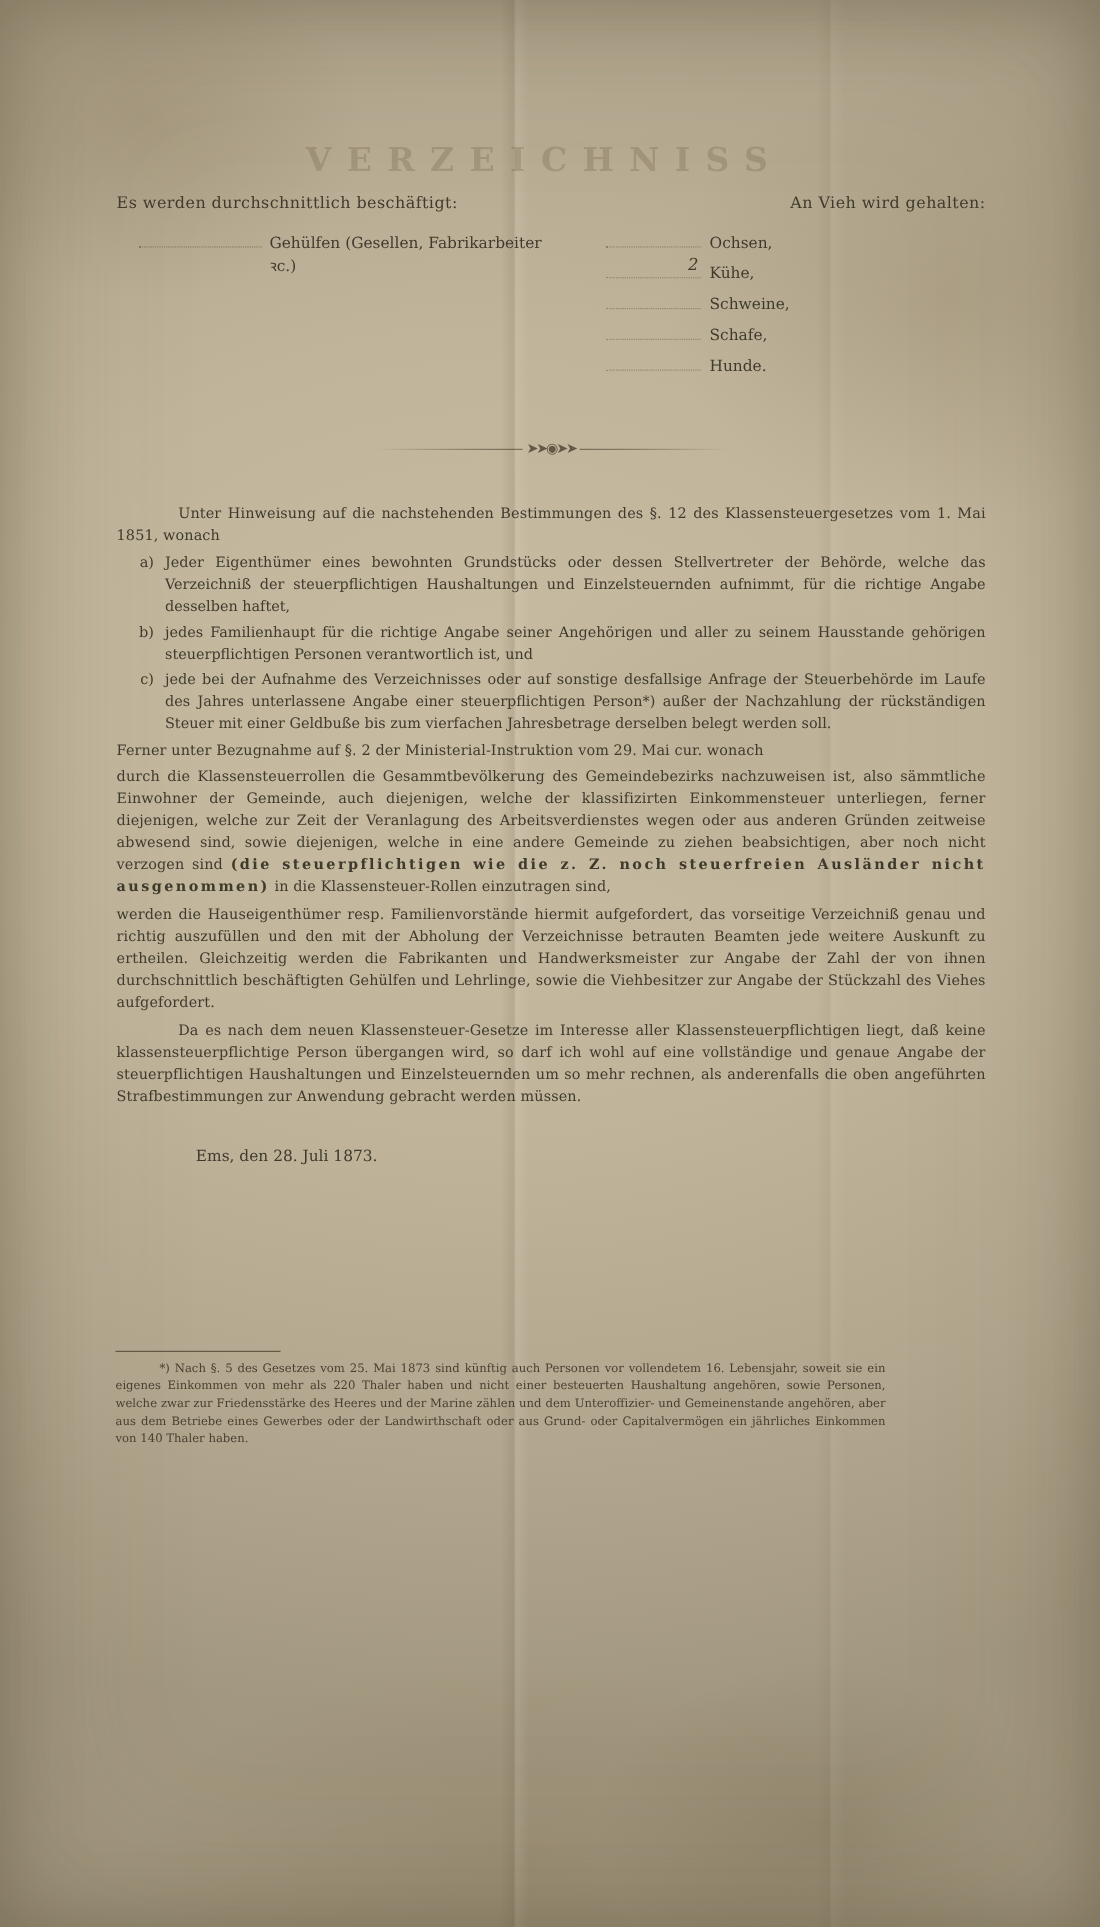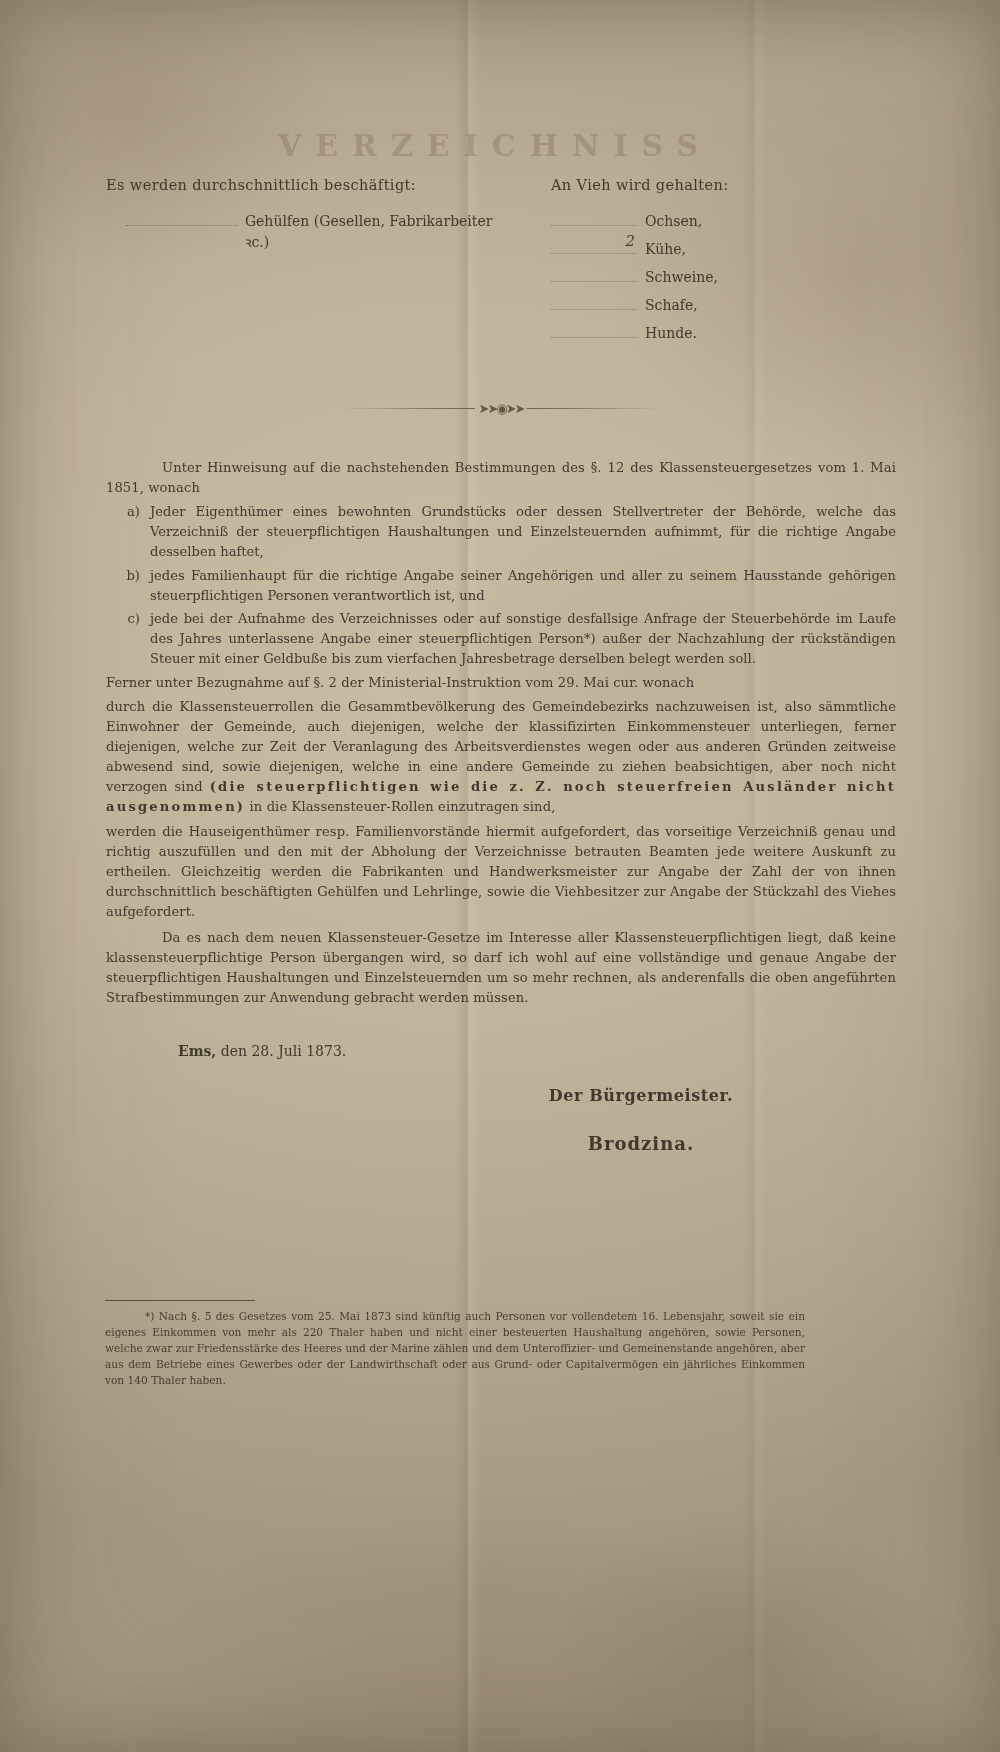--- a/index.html
+++ b/index.html
@@ -72,21 +72,21 @@
     color: #3f3a2c;
   }
 
   
   .topcols {
     display: flex;
     justify-content: space-between;
     align-items: flex-start;
   }
   .col-left { width: 415px; }
-  .col-right { width: 345px; }
+  .col-right { width: 345px; text-align: right; }
 
   .label-line {
     font-size: 14.5px;
     letter-spacing: 0.4px;
     margin-bottom: 14px;
   }
   .fillrow {
     display: flex;
     align-items: baseline;
     margin-bottom: 9px;
@@ -189,21 +189,21 @@
   }
   .bold { font-weight: bold; }
   .spaced { letter-spacing: 2.2px; }
 
   
   .datum {
     margin-top: 34px;
     margin-left: 72px;
     font-size: 14px;
   }
-  .datum .place { font-weight: bold; }
+  .datum .place { font-weight: normal; }
   .sig {
     margin-top: 22px;
     text-align: center;
     padding-left: 280px;
   }
   .sig .role {
     font-weight: bold;
     font-size: 16px;
     letter-spacing: 0.6px;
     margin-bottom: 22px;
@@ -211,21 +211,21 @@
   .sig .name {
     font-weight: bold;
     font-size: 18px;
     letter-spacing: 1px;
   }
 
   
   .footnote-wrap {
     position: absolute;
     left: 105px;
-    top: 1300px;
+    top: 1228px;
     width: 700px;
   }
   .fn-rule {
     width: 150px;
     height: 1px;
     background: rgba(70,60,42,0.8);
     margin-bottom: 8px;
   }
   .footnote {
     font-size: 10.6px;
@@ -333,24 +333,20 @@
 
     <p class="body" style="margin-top:6px;">werden die Hauseigenthümer resp. Familienvorstände hiermit aufgefordert, das vorseitige Verzeichniß genau und richtig auszufüllen und den mit der Abholung der Verzeichnisse betrauten Beamten jede weitere Auskunft zu ertheilen. Gleichzeitig werden die Fabrikanten und Handwerksmeister zur Angabe der Zahl der von ihnen durchschnittlich beschäftigten Gehülfen und Lehrlinge, sowie die Viehbesitzer zur Angabe der Stückzahl des Viehes aufgefordert.</p>
 
     <p class="body indent" style="margin-top:6px;">Da es nach dem neuen Klassensteuer-Gesetze im Interesse aller Klassensteuerpflichtigen liegt, daß keine klassensteuerpflichtige Person übergangen wird, so darf ich wohl auf eine vollständige und genaue Angabe der steuerpflichtigen Haushaltungen und Einzelsteuernden um so mehr rechnen, als anderenfalls die oben angeführten Strafbestimmungen zur Anwendung gebracht werden müssen.</p>
 
     <div class="datum">
       <span class="place">Ems,</span>
       <span>den 28. Juli 1873.</span>
     </div>
 
-    <div class="sig">
-      <div class="role">Der Bürgermeister.</div>
-      <div class="name">Brodzina.</div>
-    </div>
 
   </div>
 
   <div class="footnote-wrap">
     <div class="fn-rule"></div>
     <div class="footnote fn-indent">*) Nach §. 5 des Gesetzes vom 25. Mai 1873 sind künftig auch Personen vor vollendetem 16. Lebensjahr, soweit sie ein eigenes Einkommen von mehr als 220 Thaler haben und nicht einer besteuerten Haushaltung angehören, sowie Personen, welche zwar zur Friedensstärke des Heeres und der Marine zählen und dem Unteroffizier- und Gemeinenstande angehören, aber aus dem Betriebe eines Gewerbes oder der Landwirthschaft oder aus Grund- oder Capitalvermögen ein jährliches Einkommen von 140 Thaler haben.</div>
   </div>
 
 </div>
 

